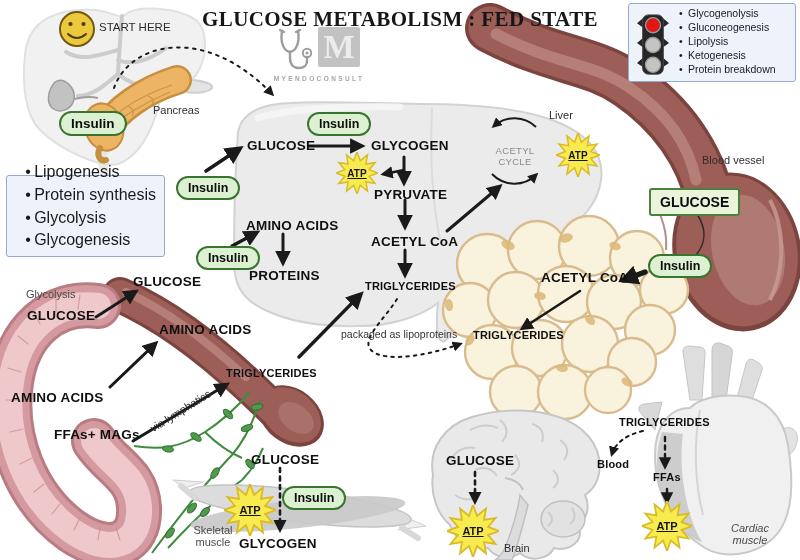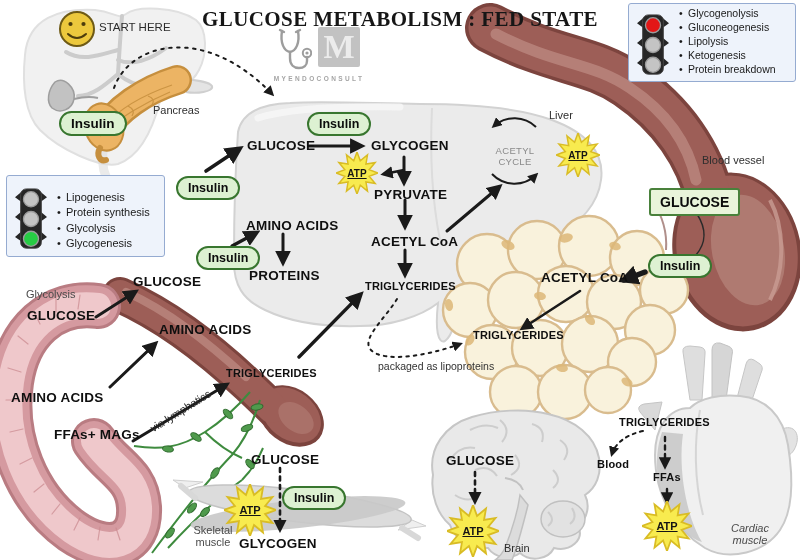--- a/index.html
+++ b/index.html
@@ -23,21 +23,21 @@
         font:700 12.5px "Liberation Sans",sans-serif;color:#0c0c0c;z-index:6;white-space:nowrap;}
   .gbox{position:absolute;left:649px;top:188px;background:#e9f4da;border:2px solid #49813b;border-radius:3px;
         padding:4px 9px;font:700 14px "Liberation Sans",sans-serif;color:#0c0c0c;z-index:6;}
   .atp{position:absolute;z-index:6;}
   .atp svg{display:block;}
   .atp span{position:absolute;inset:0;display:flex;align-items:center;justify-content:center;
             font:700 10px "Liberation Sans",sans-serif;color:#151515;text-decoration:underline;}
   .panel{position:absolute;background:#eef3fb;border:1.5px solid #95abd1;border-radius:3px;
          display:flex;align-items:flex-end;gap:8px;padding:4px 8px;box-sizing:border-box;z-index:7;}
   .panel ul{margin:0;padding:0;list-style:none;font:400 10.5px/1.33 "Liberation Sans",sans-serif;color:#191919;}
-  .panel.on ul{font-size:11px;line-height:1.42;}
+  .panel.on ul{font-size:16px;line-height:1.42;}
   .panel li{position:relative;padding-left:11px;white-space:nowrap;}
   .panel li::before{content:"•";position:absolute;left:2px;}
   .vialymph{position:absolute;left:148px;top:424px;font:400 11px "Liberation Sans",sans-serif;color:#2a2a2a;
             transform:rotate(-32deg);transform-origin:left top;white-space:nowrap;z-index:5;}
   .note{position:absolute;font:400 10.5px "Liberation Sans",sans-serif;color:#333;z-index:5;white-space:nowrap;}
 </style>
 </head>
 <body>
 
 <div id="stage">
@@ -297,21 +297,21 @@
 <div class="tag" style="left:153px;top:104px;">Pancreas</div>
 <div class="tag" style="left:549px;top:109px;">Liver</div>
 <div class="tag" style="left:702px;top:154px;">Blood vessel</div>
 <div class="tag" style="left:26px;top:288px;color:#4a4a4a;">Glycolysis</div>
 <div class="tag" style="left:504px;top:542px;">Brain</div>
 <div class="tag center" style="left:184px;top:524px;width:58px;color:#4a4a4a;">Skeletal
 muscle</div>
 <div class="tag center" style="left:718px;top:522px;width:64px;color:#4a4a4a;font-style:italic;">Cardiac
 muscle</div>
 <div class="vialymph">via lymphatics</div>
-<div class="note" style="left:341px;top:360px;margin-left:37px;">packaged as lipoproteins</div>
+<div class="note" style="left:341px;top:328px;">packaged as lipoproteins</div>
 <div class="krebs">ACETYL CYCLE</div>
 
 <div class="mol" style="left:247px;top:138px;">GLUCOSE</div>
 <div class="mol" style="left:371px;top:138px;">GLYCOGEN</div>
 <div class="mol" style="left:374px;top:187px;">PYRUVATE</div>
 <div class="mol" style="left:371px;top:234px;">ACETYL CoA</div>
 <div class="mol sm" style="left:365px;top:280px;">TRIGLYCERIDES</div>
 <div class="mol" style="left:246px;top:218px;">AMINO ACIDS</div>
 <div class="mol" style="left:249px;top:268px;">PROTEINS</div>
 <div class="mol" style="left:133px;top:274px;">GLUCOSE</div>

